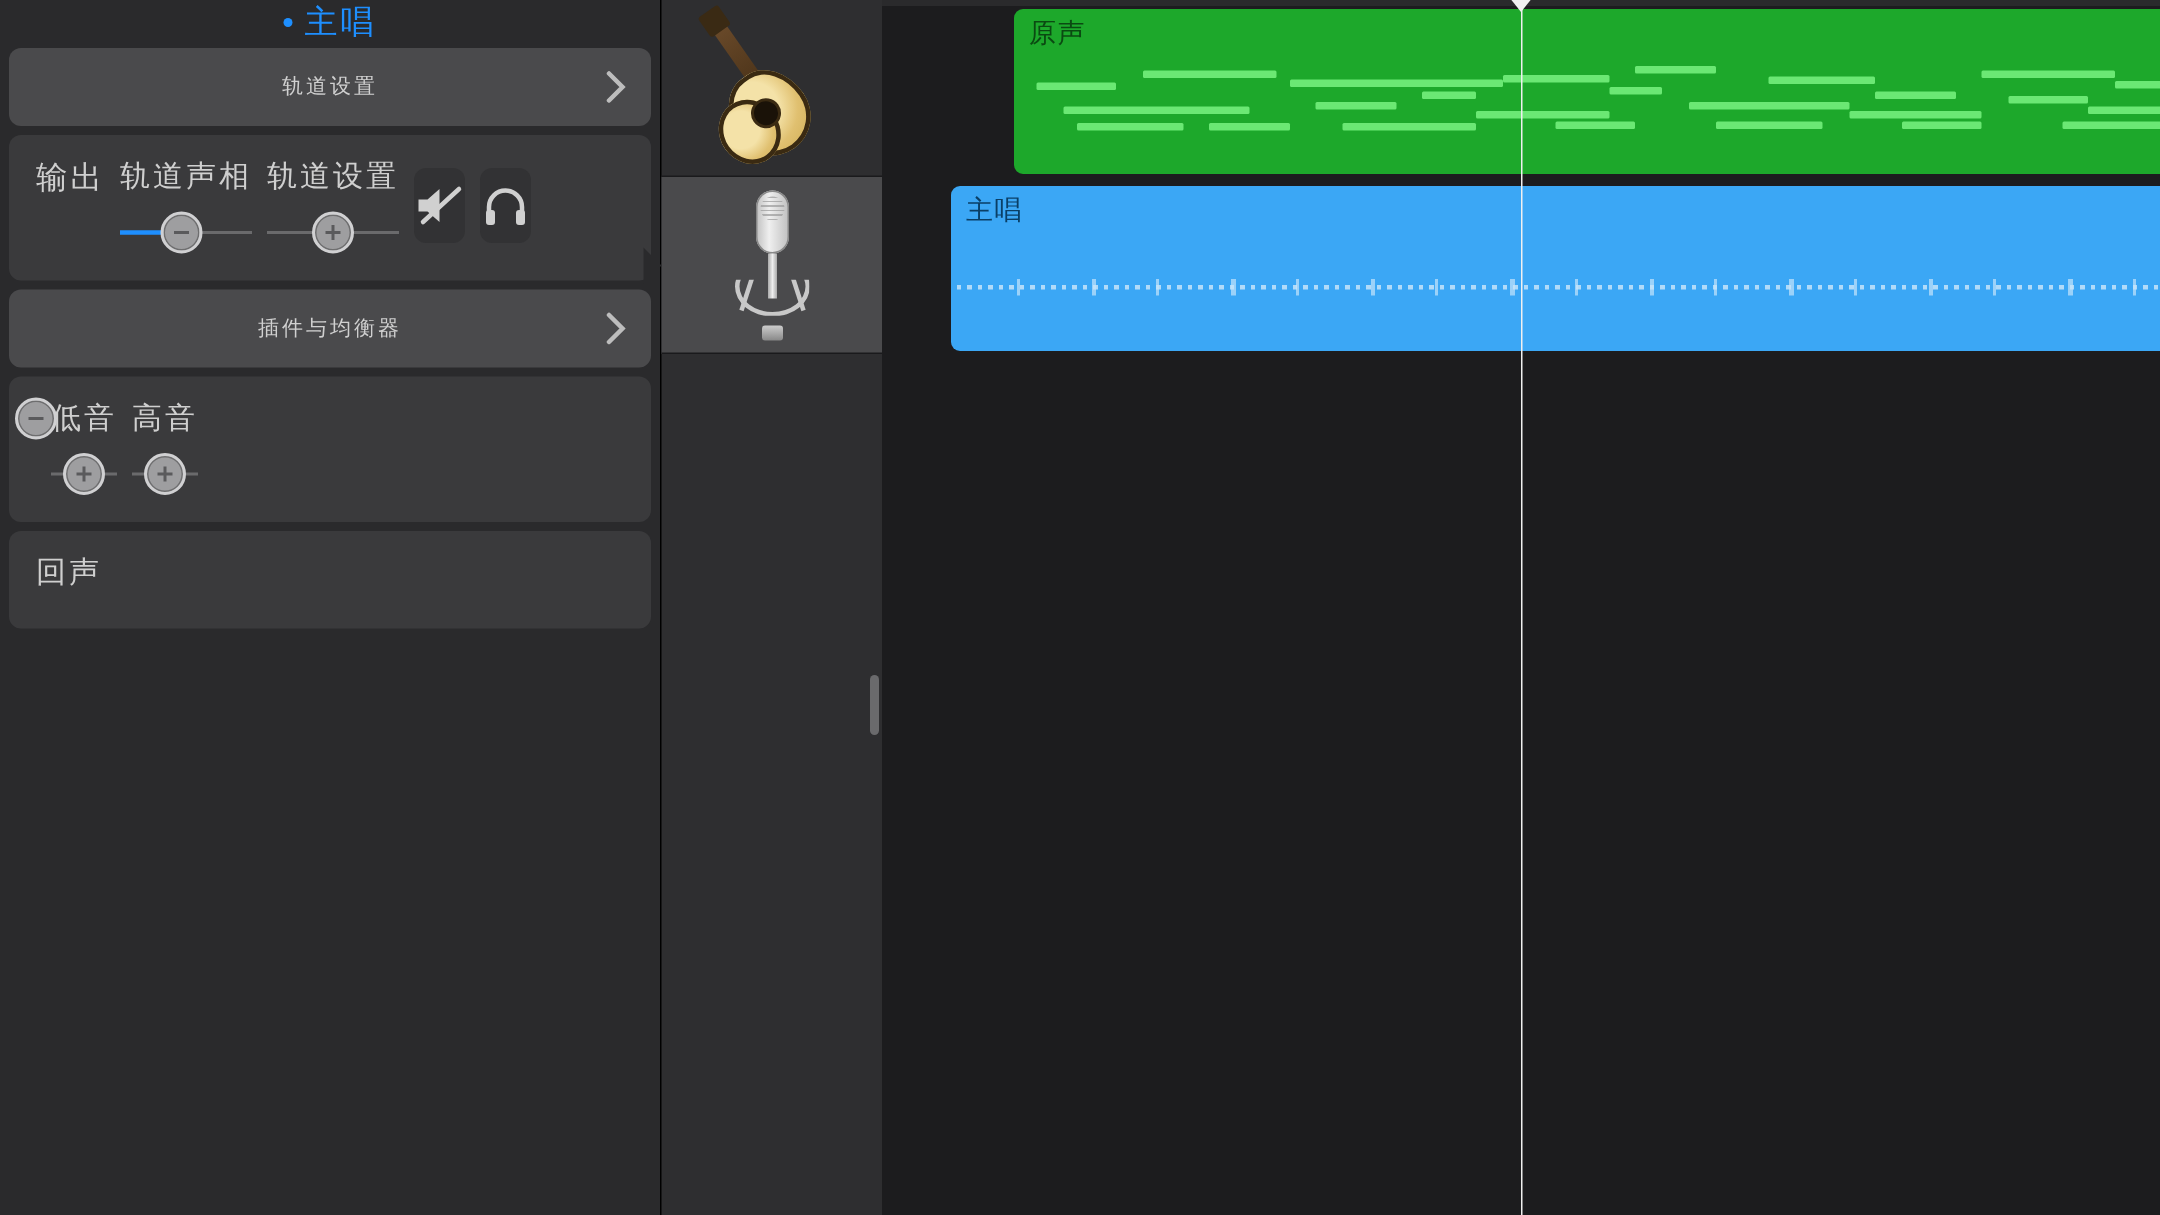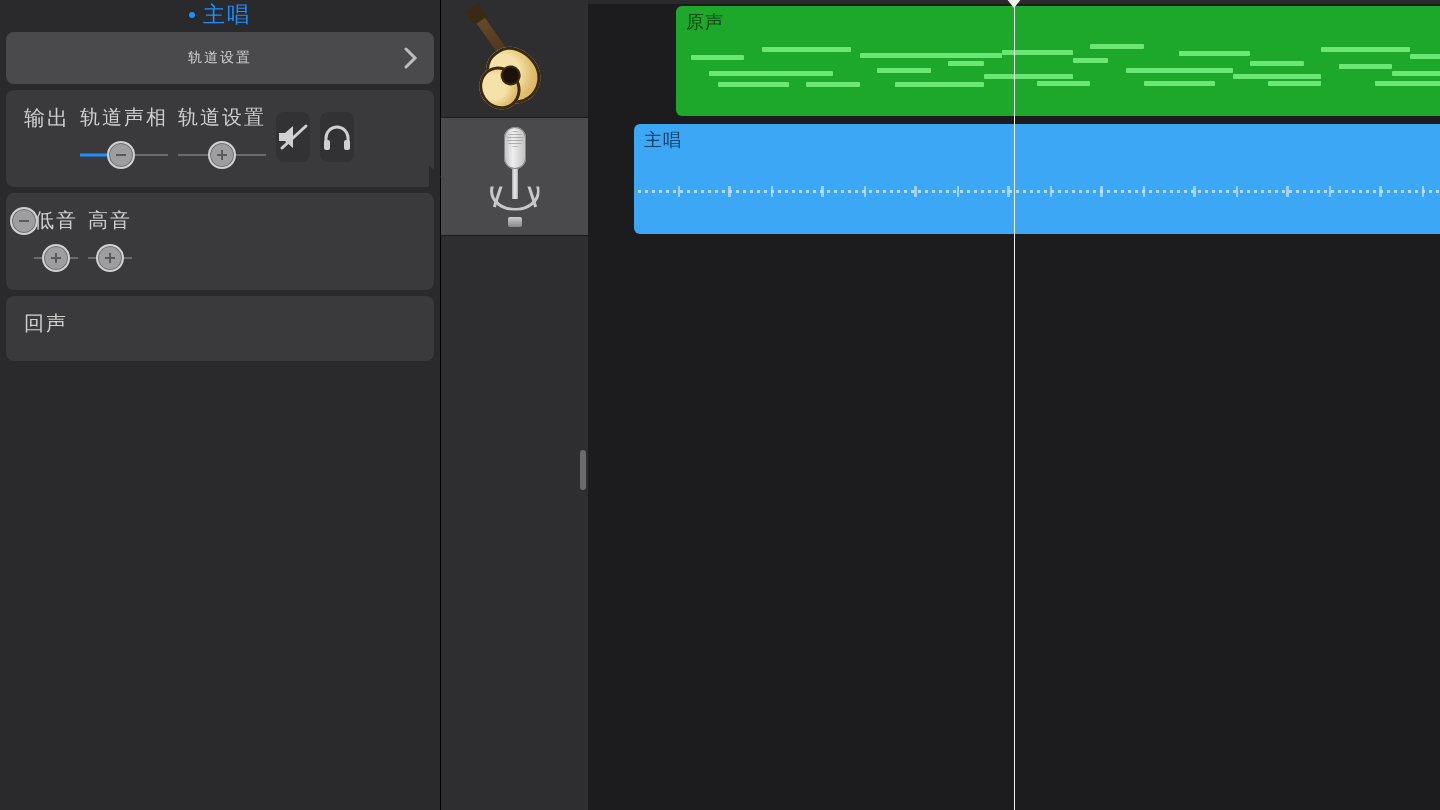--- a/index.html
+++ b/index.html
@@ -382,20 +382,28 @@
           <svg width="34" height="30" viewBox="0 0 34 30">
             <path d="M6 20 v-4 a11 11 0 0 1 22 0 v4" fill="none" stroke="#d0d0d0" stroke-width="3" stroke-linecap="round"></path>
             <rect x="4" y="18" width="6" height="10" rx="2" fill="#d0d0d0"></rect>
             <rect x="24" y="18" width="6" height="10" rx="2" fill="#d0d0d0"></rect>
           </svg>
         </span>
       </div>
     </div>
   </div>
 
+  <div class="section-header">
+    <span>插件与均衡器</span>
+    <span class="chev">
+      <svg width="14" height="22" viewBox="0 0 14 22">
+          <path d="M2 2 L11 11 L2 20" stroke="#bdbdbd" stroke-width="3" fill="none" stroke-linecap="round"></path>
+        </svg>
+    </span>
+  </div>
 
   <div class="section-body">
     <div class="slider-block">
       <div class="slider">
         <div class="slider-track"></div>
         <div class="slider-fill" style="width:52%"></div>
         <div class="slider-knob" style="left:52%"></div>
       </div>
     </div>
     <div class="slider-block">

